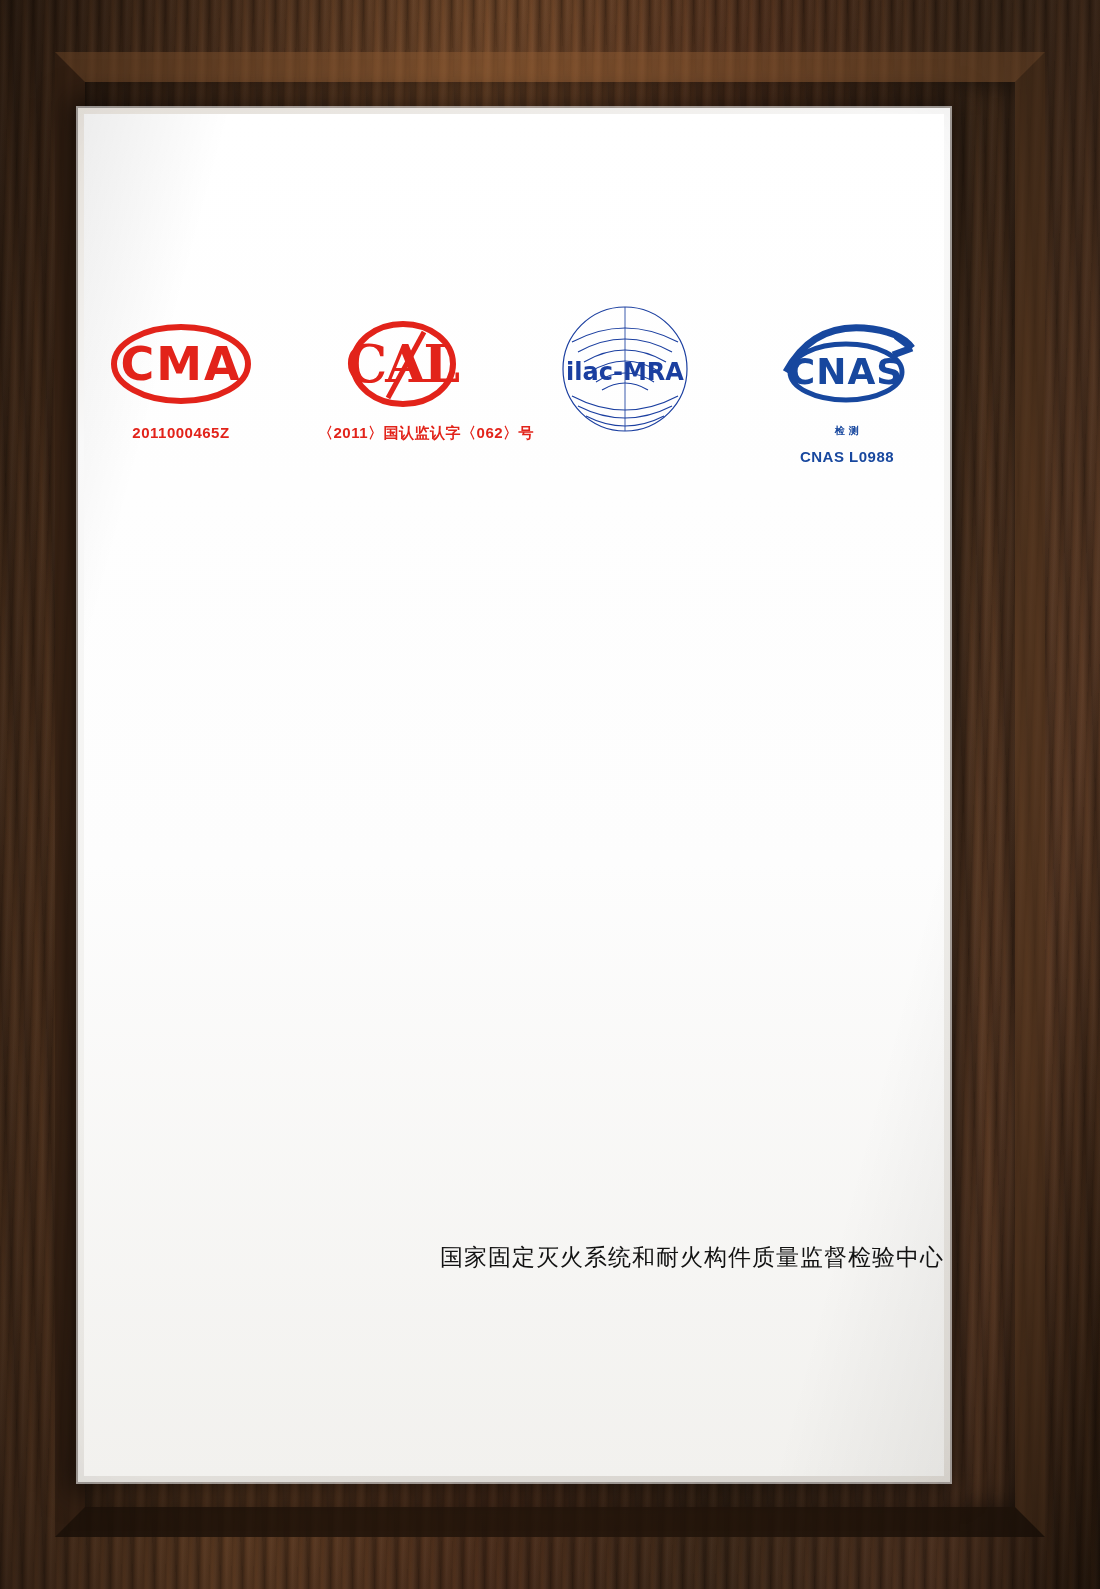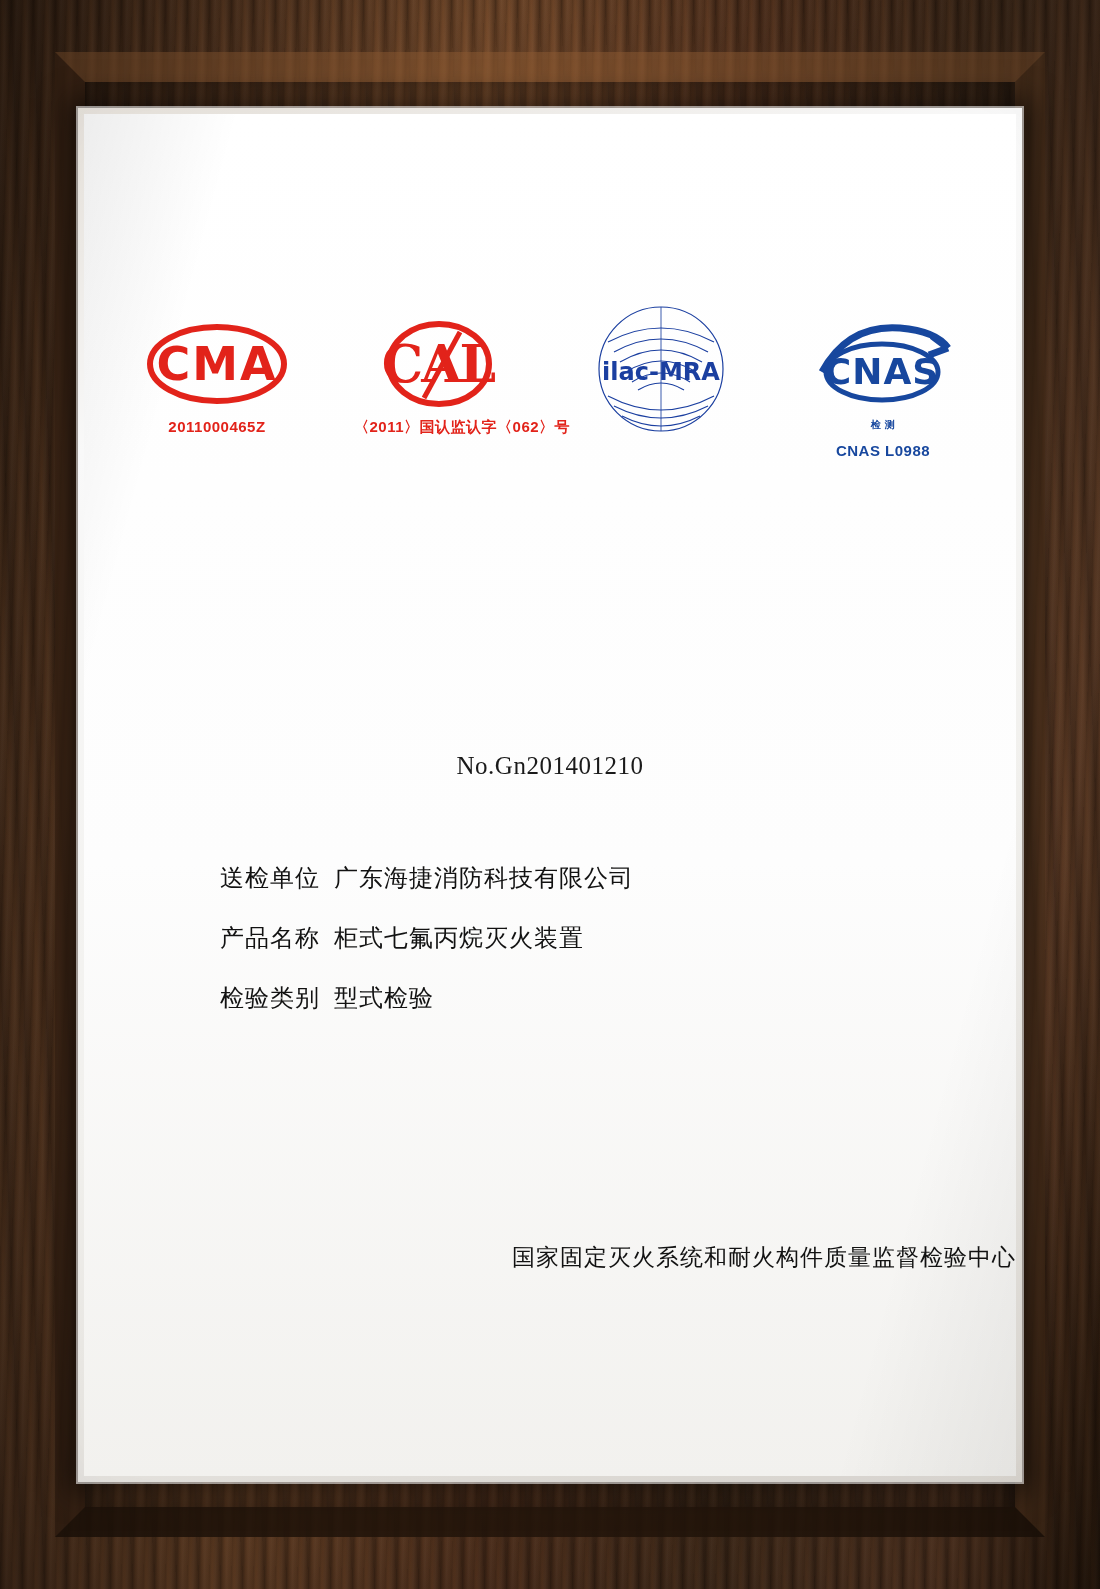--- a/index.html
+++ b/index.html
@@ -60,21 +60,21 @@
     border-bottom: 30px solid rgba(40,24,12,0.85);
     box-sizing: border-box;
     box-shadow: inset 0 0 28px rgba(0,0,0,0.55);
   }
 
   
   .mat {
     position: absolute;
     left: 78px;
     top: 108px;
-    width: 944px;
+    width: 872px;
     height: 1374px;
     background: linear-gradient(160deg, #e9e4dd 0%, #ffffff 20%, #f7f6f3 60%, #dcd8d2 100%);
     box-shadow:
       0 0 0 2px rgba(255,255,255,0.55),
       0 0 26px 10px rgba(0,0,0,0.55),
       inset 0 0 70px rgba(0,0,0,0.06);
   }
   
   .paper {
     position: absolute;
@@ -93,20 +93,21 @@
     display: flex;
     justify-content: center;
     align-items: flex-start;
     gap: 52px;
   }
   .logo-block {
     width: 170px;
     text-align: center;
   }
   .logo-caption {
+    margin-top: 6px;
     font-size: 15px;
     font-weight: bold;
     letter-spacing: 0.5px;
     white-space: nowrap;
   }
   .cap-red { color: #e2231a; }
   .cap-blue { color: #17479e; font-size: 10px; }
   .cap-blue2 { color: #17479e; font-size: 15px; margin-top: 10px; }
 
   
@@ -231,34 +232,19 @@
             <ellipse cx="74" cy="58" rx="56" ry="28" fill="none" stroke="#17479e" stroke-width="5"></ellipse>
             <text x="74" y="70" text-anchor="middle" font-family="DejaVu Sans, sans-serif" font-size="36" font-weight="bold" fill="#17479e" letter-spacing="1">CNAS</text>
           </svg>
           <div class="logo-caption cap-blue">检 测</div>
           <div class="logo-caption cap-blue2">CNAS L0988</div>
         </div>
 
       </div>
 
 
-      <div class="report-no">No.Gn201401210</div>
-
-      <div class="fields">
-        <div class="field-row">
-          <span class="field-label">送检单位</span>
-          <span class="field-value">广东海捷消防科技有限公司</span>
-        </div>
-        <div class="field-row">
-          <span class="field-label">产品名称</span>
-          <span class="field-value">柜式七氟丙烷灭火装置</span>
-        </div>
-        <div class="field-row">
-          <span class="field-label">检验类别</span>
-          <span class="field-value">型式检验</span>
-        </div>
-      </div>
+
 
       <div class="issuer">国家固定灭火系统和耐火构件质量监督检验中心</div>
 
     </div>
   </div>
 </div>
 
 </body></html>

